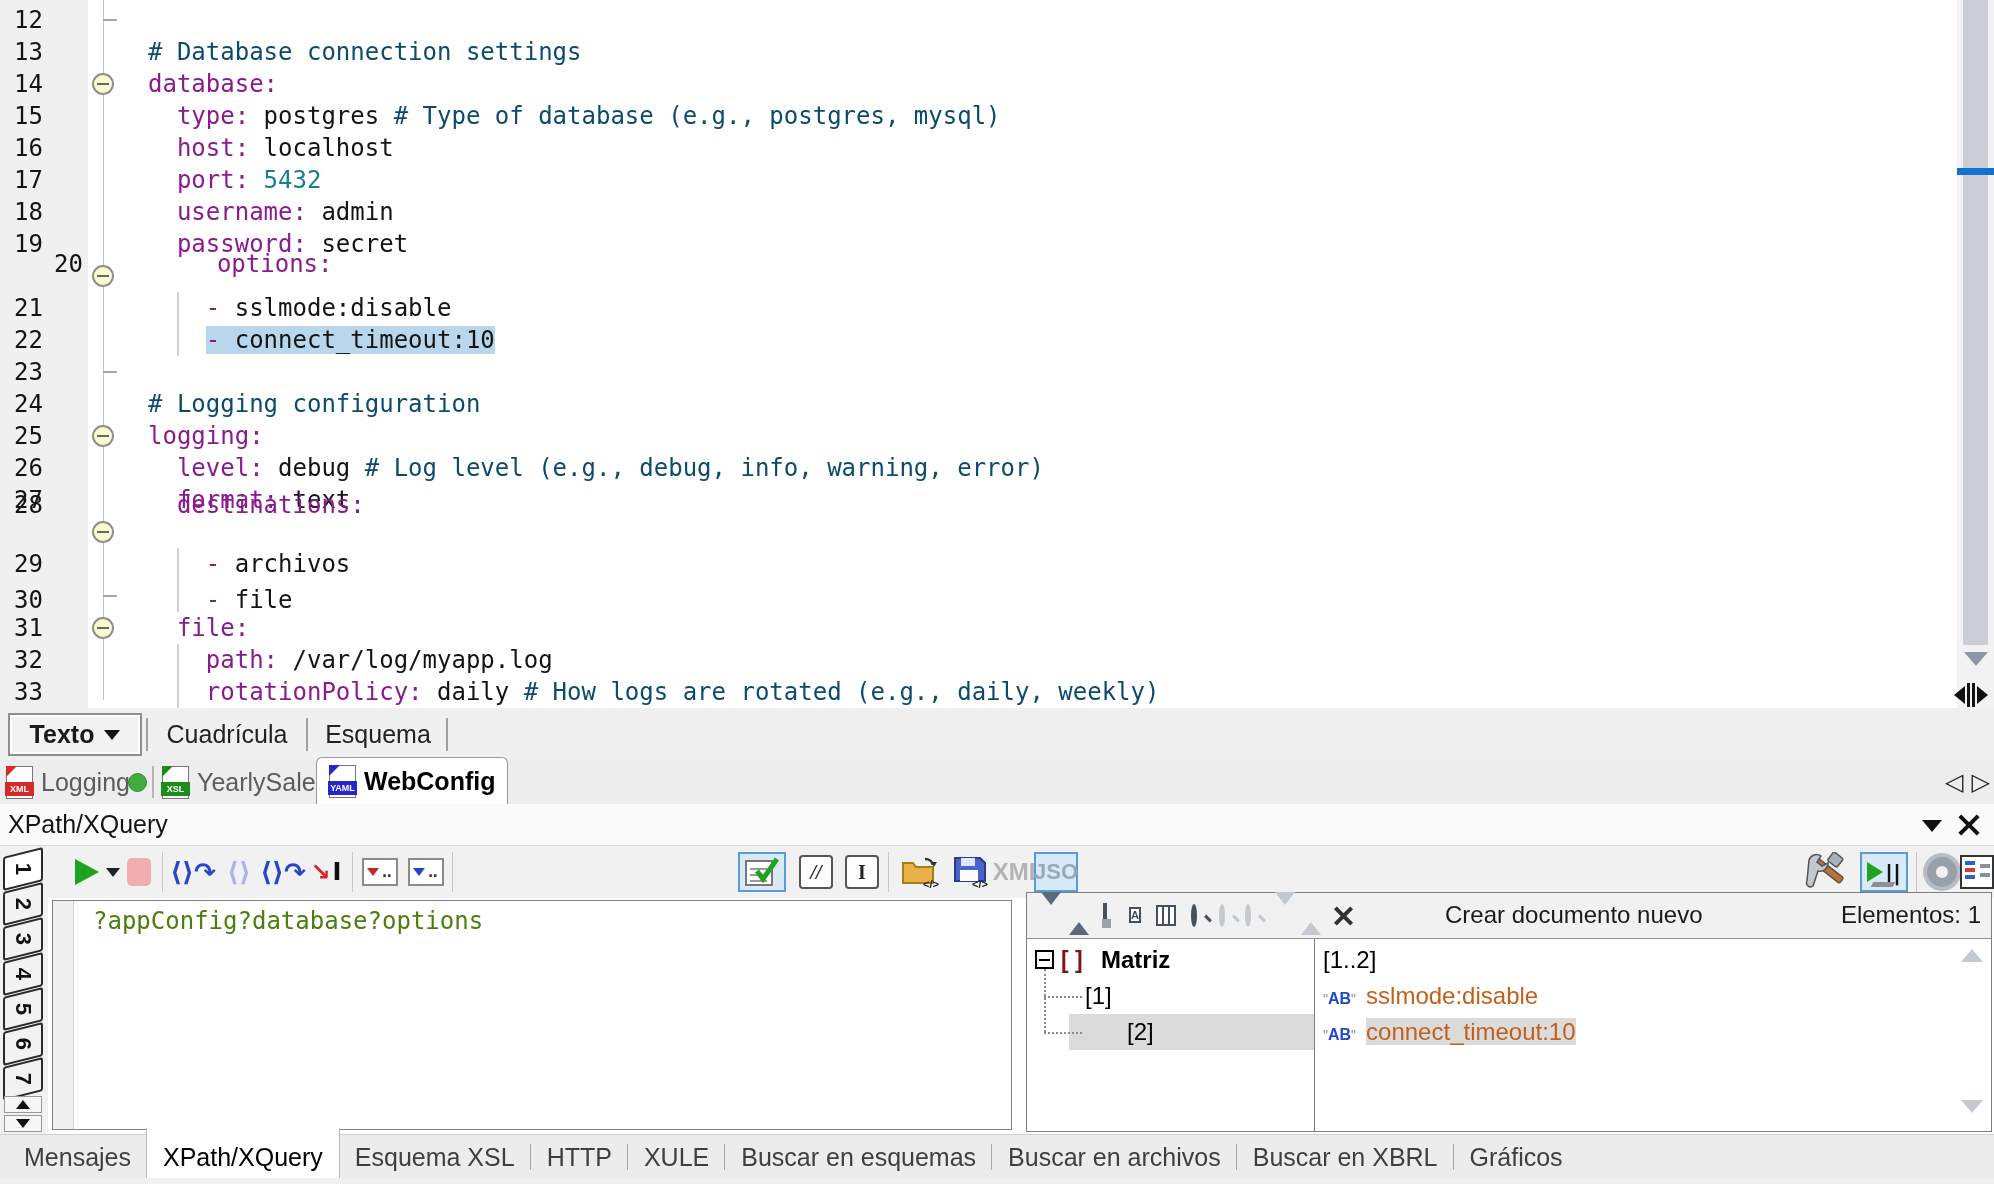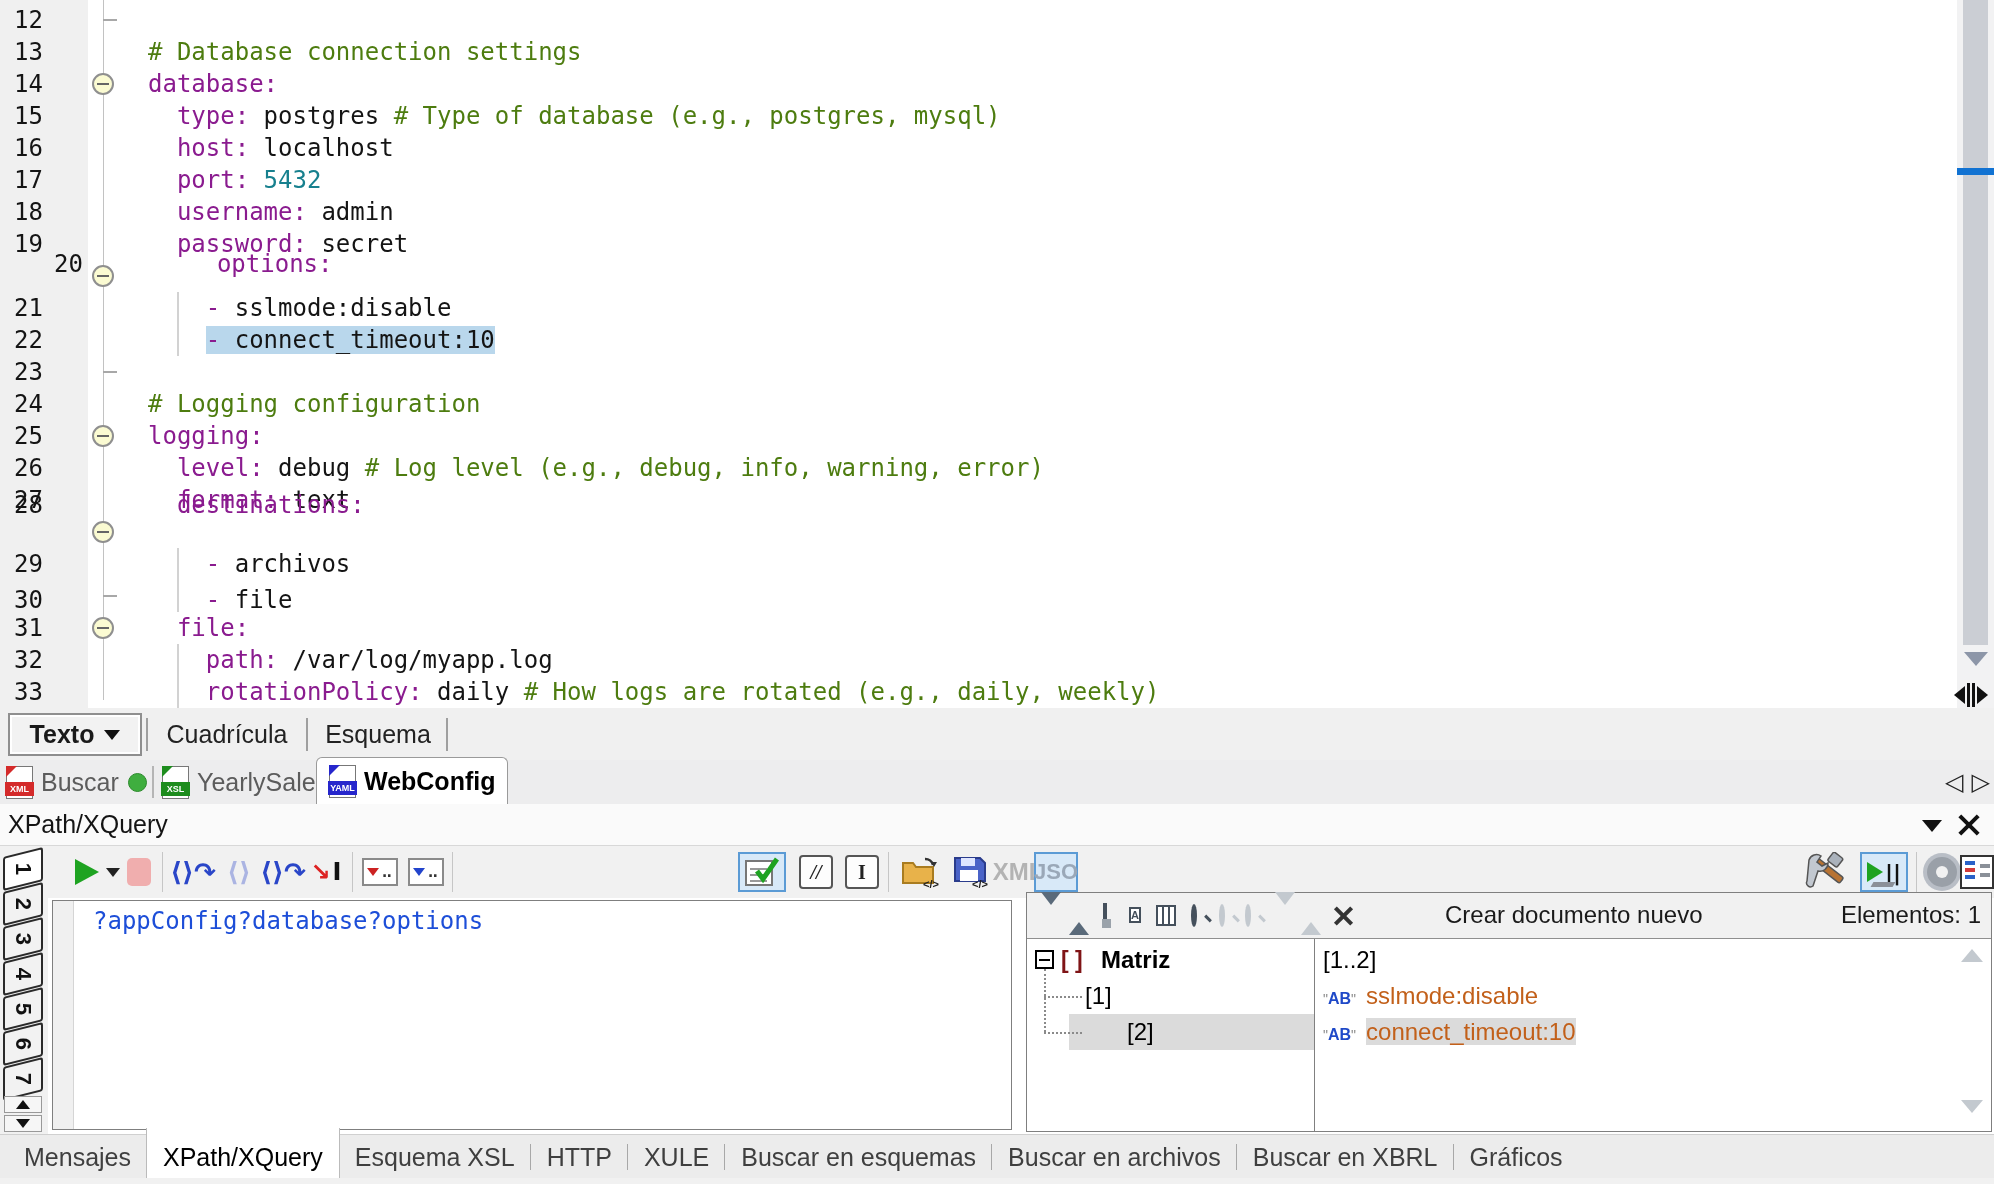--- a/index.html
+++ b/index.html
@@ -6,21 +6,21 @@
   #app{position:relative;width:1994px;height:1184px;background:#fff;overflow:hidden;
        font-family:"Liberation Sans",sans-serif;color:#1a1a1a;}
 
   
   #editor{position:absolute;left:0;top:0;width:1957px;height:708px;background:#fff;}
   #gutter{position:absolute;left:0;top:0;width:88px;height:708px;background:#f0f0f0;}
   #foldline{position:absolute;left:103px;top:0;width:1px;height:700px;background:#c2c2c2;}
   .cl{position:absolute;left:0;height:32px;width:100%;}
   .ln{position:absolute;left:14px;top:0;font:24px "DejaVu Sans Mono",monospace;color:#141414;line-height:32px;}
   .code{position:absolute;left:148px;top:0;font:24px "DejaVu Sans Mono",monospace;line-height:32px;white-space:pre;color:#141414;}
-  .sk{color:#8a1b8f;} .st{color:#141414;} .sc{color:#4d7c0f;} .sn{color:#17808e;}
+  .sk{color:#8a1b8f;} .st{color:#141414;} .sc{color:#0c4a6e;} .sn{color:#17808e;}
   .sel{background:#b9d7ec;}
   .fold{position:absolute;left:92px;width:22px;height:22px;border:2px solid #8f8f8f;border-radius:50%;
         background:#fbfbd2;box-sizing:border-box;}
   .fold::after{content:"";position:absolute;left:3px;right:3px;top:50%;margin-top:-1px;height:2px;background:#666;}
   .tick{position:absolute;left:103px;width:14px;height:2px;background:#a8a8a8;}
   .iguide{position:absolute;left:177px;width:2px;background:#d2d2d2;}
 
   
   #vscroll{position:absolute;left:1957px;top:0;width:37px;height:708px;background:#f2f2f3;}
   #vthumb{position:absolute;left:6px;top:0;width:25px;height:645px;background:#cbced4;}
@@ -103,21 +103,21 @@
   .ntab span{transform:skewY(14deg) rotate(90deg);font:bold 22px "Liberation Sans",sans-serif;color:#111;}
   .ntab.active{background:#fff;}
   .spin-btn{position:absolute;left:4px;width:38px;height:17px;background:#f6f6f6;border:1px solid #999;box-sizing:border-box;
             display:flex;align-items:center;justify-content:center;}
   .spin-up{width:0;height:0;border-left:7px solid transparent;border-right:7px solid transparent;border-bottom:9px solid #111;}
   .spin-down{width:0;height:0;border-left:7px solid transparent;border-right:7px solid transparent;border-top:9px solid #111;}
 
   
   #querybox{position:absolute;left:52px;top:900px;width:960px;height:230px;background:#fff;border:1px solid #7f7f7f;box-sizing:border-box;}
   #query-gutter{position:absolute;left:0;top:0;width:20px;height:100%;background:#f0f0f0;border-right:1px solid #d5d5d5;}
-  #query-text{position:absolute;left:40px;top:6px;font:24px "DejaVu Sans Mono",monospace;color:#1d4ed8;white-space:pre;}
+  #query-text{position:absolute;left:40px;top:6px;font:24px "DejaVu Sans Mono",monospace;color:#4d7c0f;white-space:pre;}
 
   
   #results{position:absolute;left:1026px;top:892px;width:966px;height:240px;background:#fff;border:1px solid #7f7f7f;box-sizing:border-box;}
   #res-toolbar{position:absolute;left:0;top:0;width:100%;height:46px;background:#f1f1f1;border-bottom:1px solid #8f8f8f;box-sizing:border-box;}
   .rico{position:absolute;top:12px;}
   .tri-d{width:0;height:0;border-left:10px solid transparent;border-right:10px solid transparent;border-top:13px solid #5a6a7a;}
   .tri-u{width:0;height:0;border-left:10px solid transparent;border-right:10px solid transparent;border-bottom:13px solid #5a6a7a;}
   .tri-faded{border-top-color:#c3c9cf !important;border-bottom-color:#c3c9cf !important;}
   .ric-doc{width:17px;height:21px;border:2px solid #45505c;box-sizing:border-box;background:#fff;position:relative;}
   .ric-doc.dup::after{content:"";position:absolute;right:-6px;bottom:-6px;width:9px;height:9px;background:#9aa2aa;}
@@ -296,21 +296,21 @@
     <div class="vtab" style="left:314px;width:128px">Esquema</div>
     <div class="vsep" style="left:446px"></div>
   </div>
 
   <div id="filetabs">
     <div class="ftab" style="left:6px">
       <span class="doc-icon doc-xml">
         <span class="fold-corner"></span>
           <span class="band">XML</span>
       </span>
-      <span>Buscar</span>
+      <span>Logging</span>
     </div>
     <div id="mod-dot"></div>
     <div class="fsep" style="left:152px"></div>
     <div class="ftab" style="left:162px">
       <span class="doc-icon doc-xsl">
         <span class="fold-corner"></span>
           <span class="band">XSL</span>
       </span>
       <span>YearlySales</span>
     </div>

